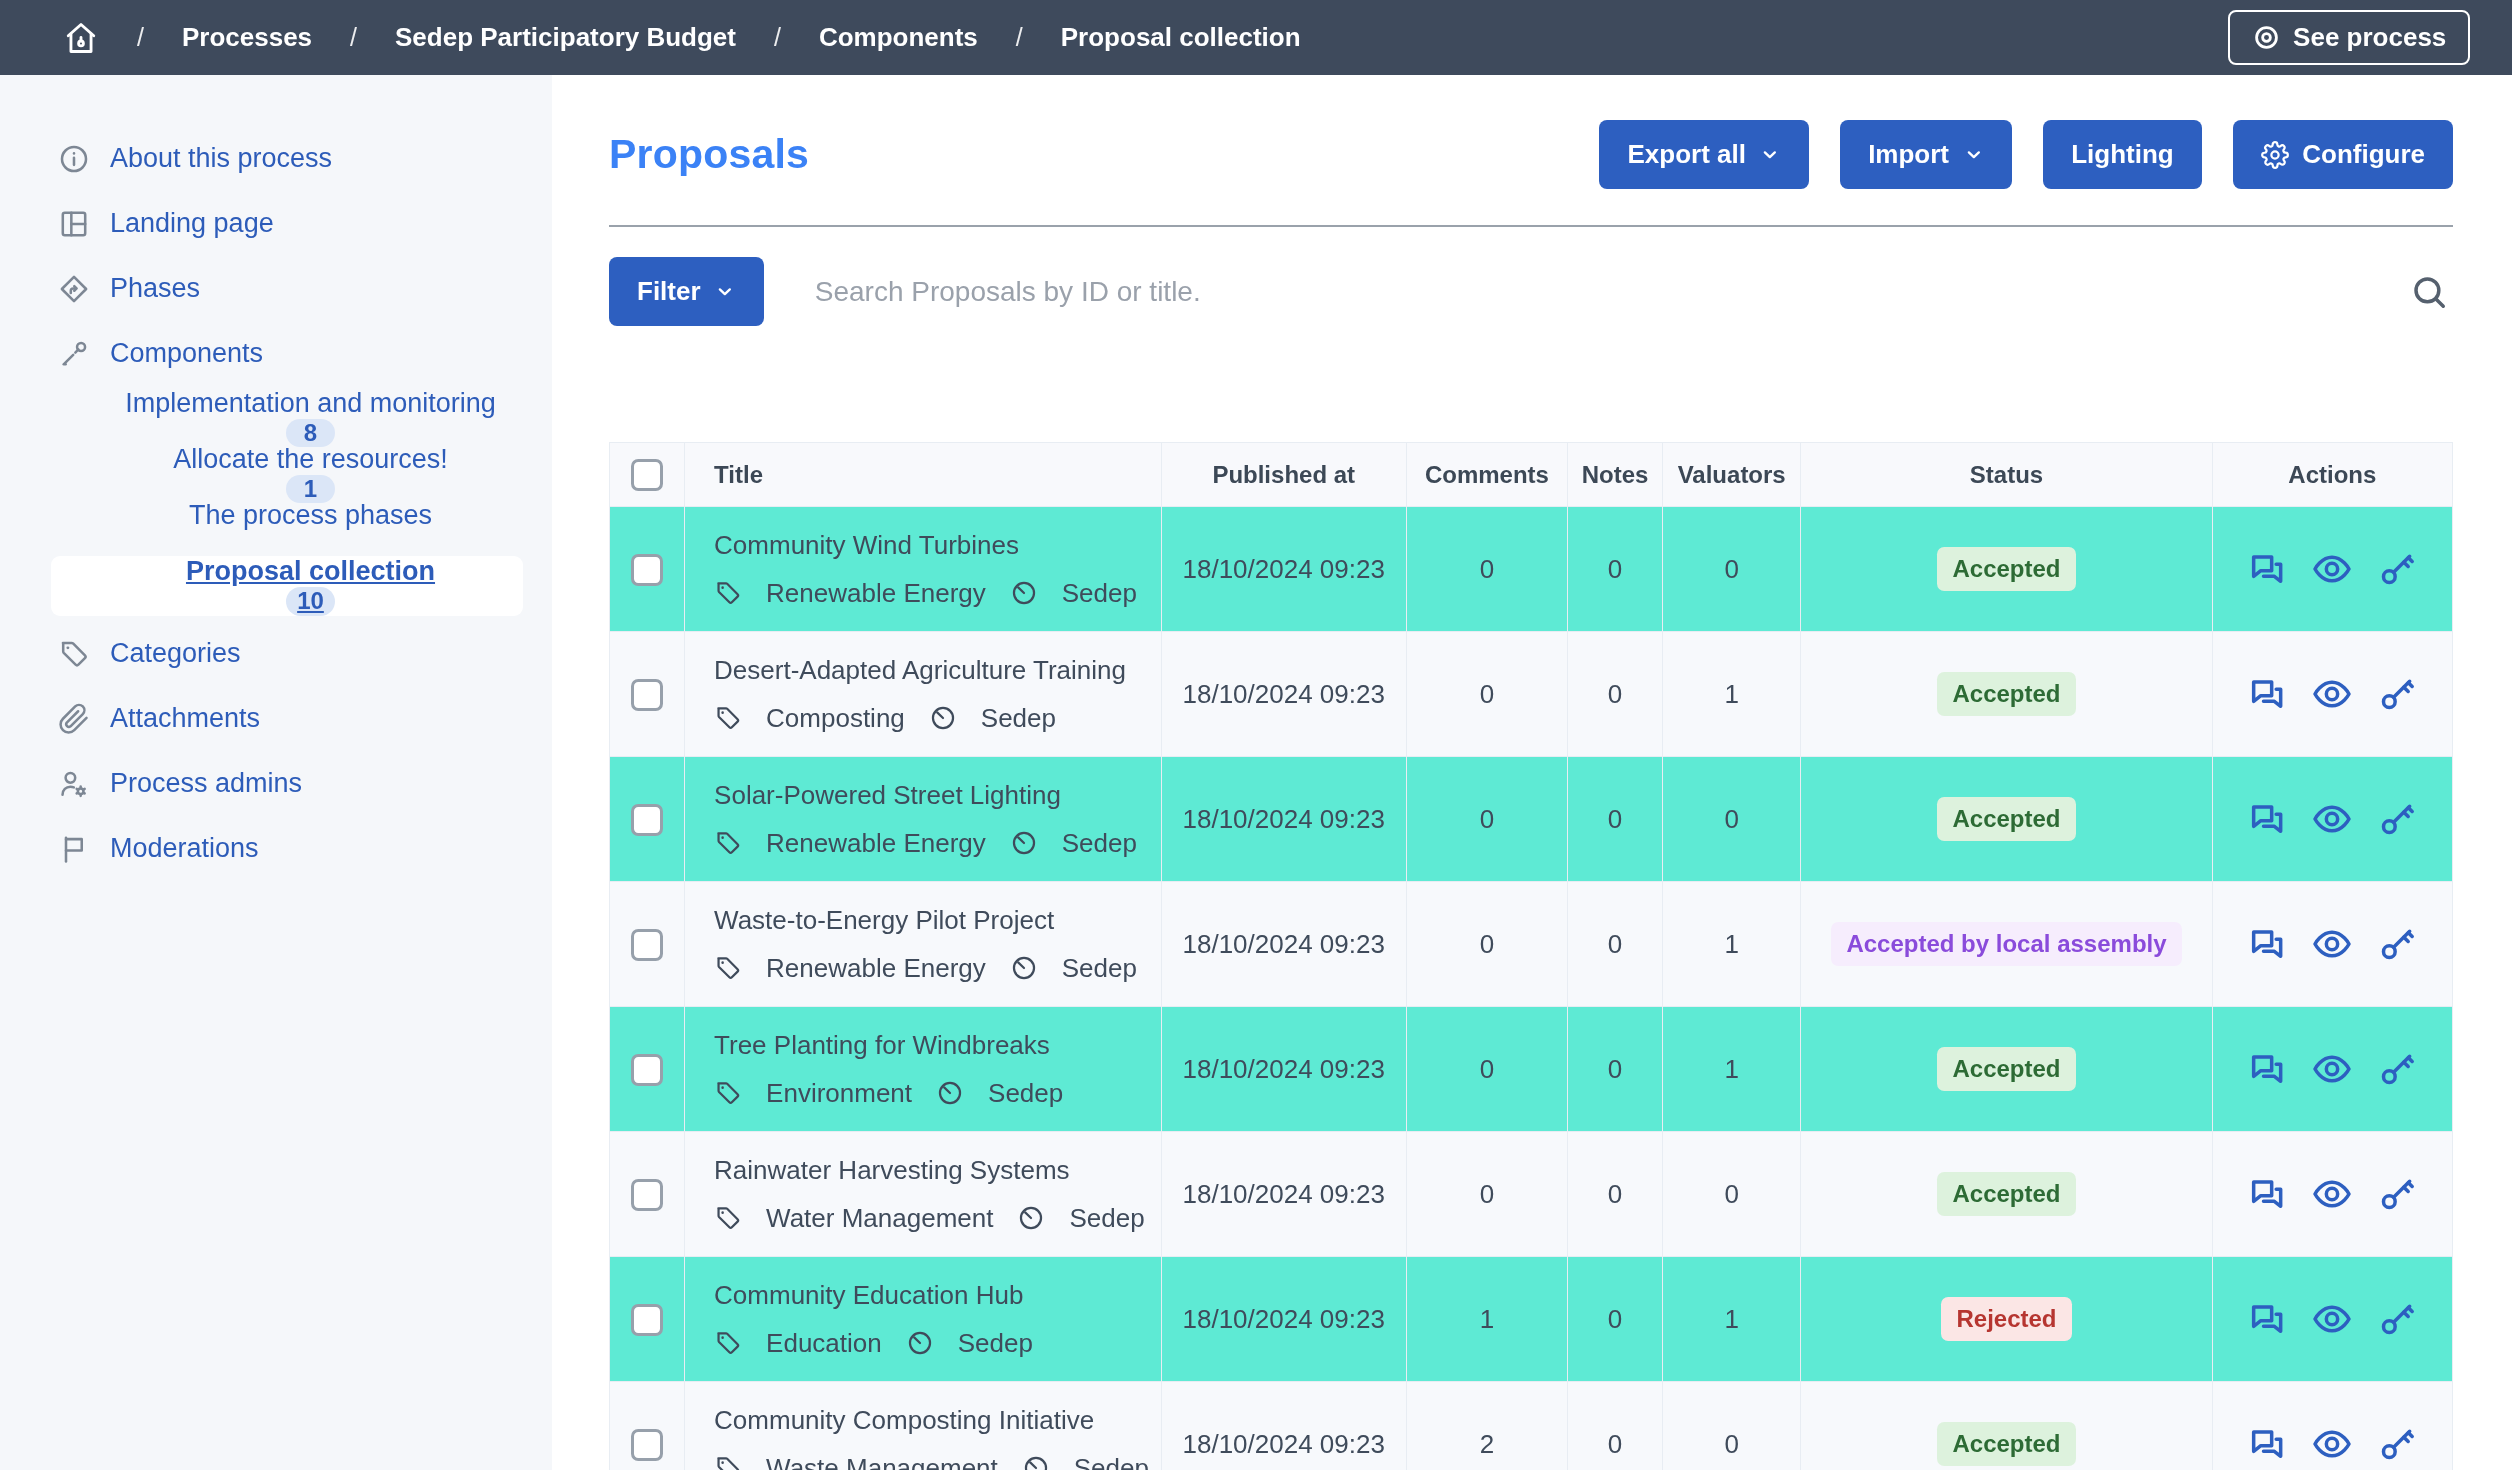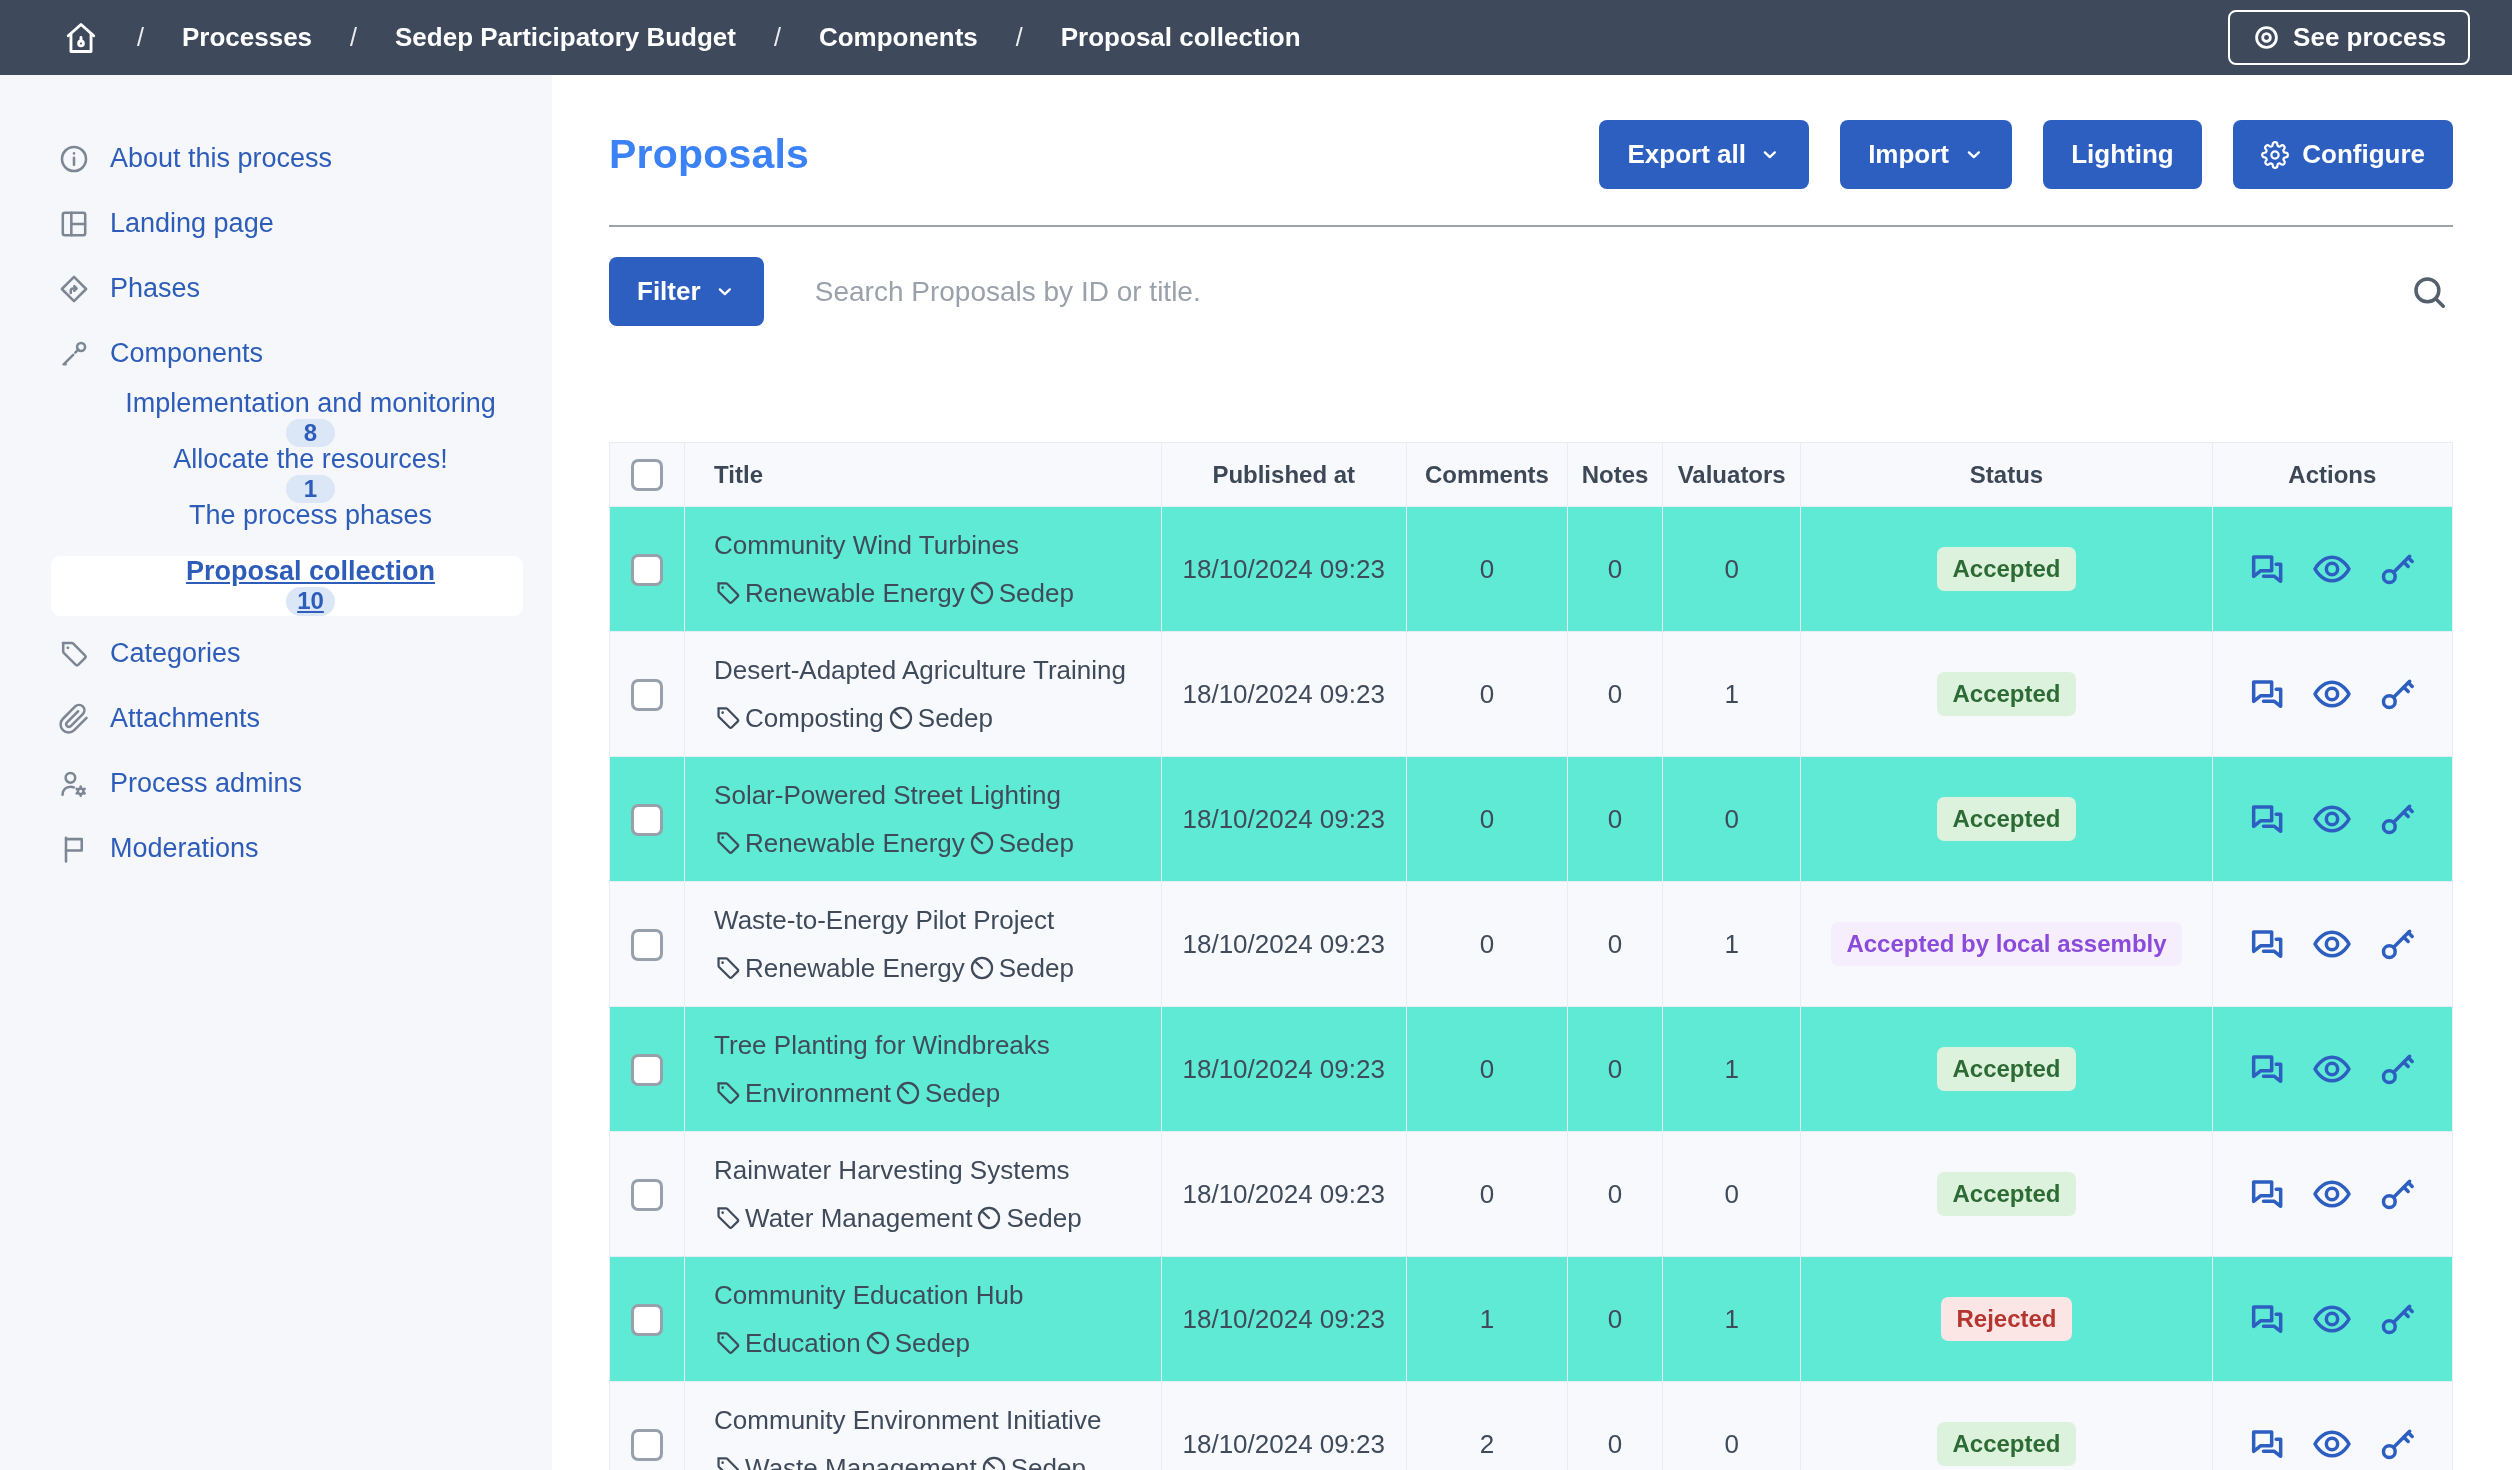--- a/index.html
+++ b/index.html
@@ -90,21 +90,21 @@
   tbody tr:nth-child(even) { background: #f7f9fc; }
   td { font-size: 26px; color: #3f4b5b; }
   .c-center { text-align: center; }
   .c-check, .h-check { text-align: center; }
   .checkbox {
     display: inline-block; width: 32px; height: 32px; border: 3.2px solid #97a0ab;
     border-radius: 7.2px; background: #fff; cursor: pointer; vertical-align: middle;
   }
   .c-title { padding: 18px 9px 18px 29px; }
   .p-title { font-size: 26px; color: #3f4b5b; cursor: pointer; }
-  .p-meta { display: flex; align-items: center; gap: 3px; margin-top: 17px; }
+  .p-meta { display: flex; align-items: center; gap: 24px; margin-top: 17px; }
   .mi { width: 28px; height: 28px; color: #3f4b5b; flex: none; }
   .badge {
     display: inline-block; padding: 8px 15.3px; border-radius: 7.2px;
     font-size: 24px; font-weight: 700; white-space: nowrap;
   }
   .st-accepted { background: #ddf2dd; color: #2d6b35; }
   .st-accepted-local { background: #f6edfd; color: #8a4bdb; }
   .st-rejected { background: #fbe6e5; color: #b63530; }
   .c-actions { text-align: center; }
   .actions-wrap { display: flex; align-items: center; justify-content: center; gap: 25px; }
@@ -687,21 +687,21 @@
                   <path d="m18.8 5.2 2.3 2.3"></path>
                 </svg>
               </span>
       </div>
     </td>
   </tr>
 
   <tr>
     <td class="c-check"><span class="checkbox"></span></td>
     <td class="c-title">
-      <div class="p-title">Community Environment Initiative</div>
+      <div class="p-title">Community Composting Initiative</div>
       <div class="p-meta">
         <span class="mi">
                 <svg viewBox="0 0 24 24" fill="none" stroke="currentColor" stroke-width="1.9" stroke-linecap="round" stroke-linejoin="round">
                   <path d="M3.7 3.7h6.5a1.5 1.5 0 0 1 1.1.4l8.9 8.9a1.5 1.5 0 0 1 0 2.1l-4.9 4.9a1.5 1.5 0 0 1-2.1 0l-8.9-8.9a1.5 1.5 0 0 1-.4-1.1V3.7z"></path>
                   <circle cx="7.4" cy="7.4" r="1.1" fill="currentColor" stroke="none"></circle>
                 </svg>
               </span>
         <span>Waste Management</span>
         <span class="mi">
                 <svg viewBox="0 0 24 24" fill="none" stroke="currentColor" stroke-width="1.9" stroke-linecap="round" stroke-linejoin="round">

